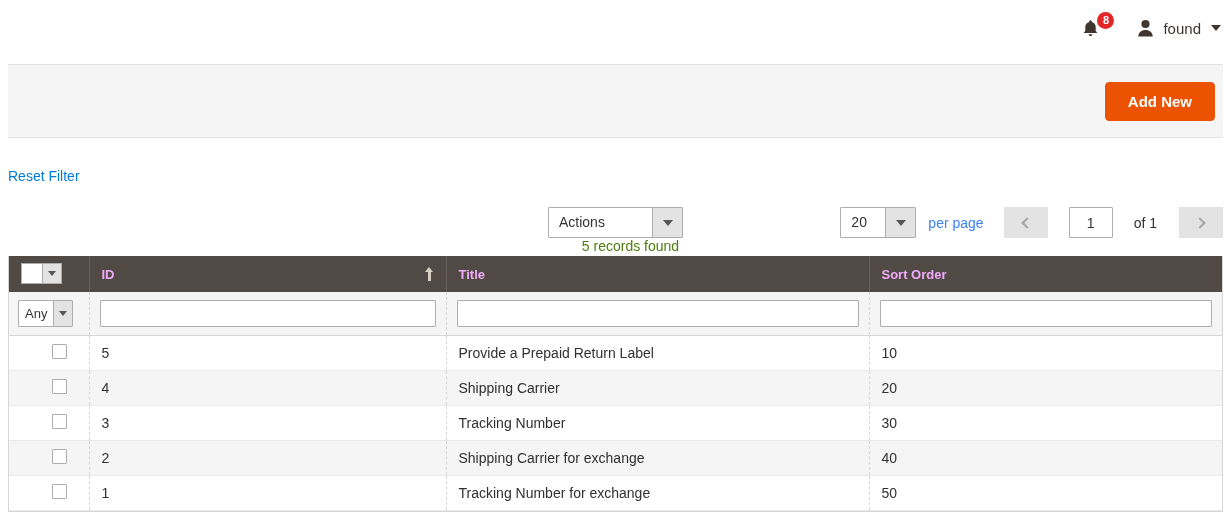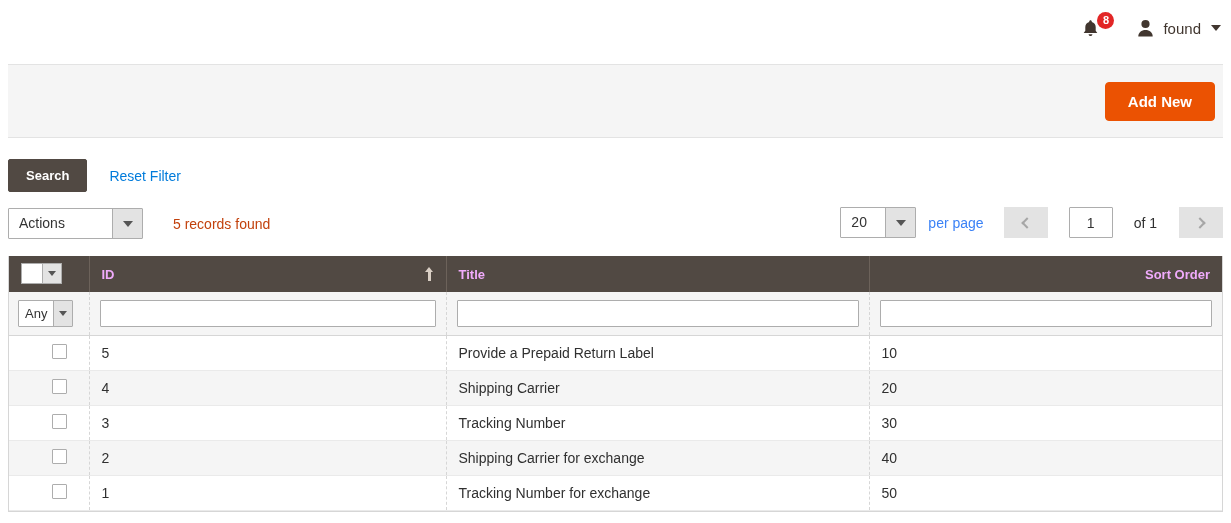--- a/index.html
+++ b/index.html
@@ -135,20 +135,21 @@
     cursor: pointer;
   }
 
   
   .grid-toolbar {
     margin: 16px 8px 0 8px;
     height: 33px;
     display: flex;
     align-items: center;
     position: relative;
+    flex-direction: column;
   }
   .select-box {
     position: relative;
     display: inline-flex;
     align-items: center;
     background: #ffffff;
     border: 1px solid #adadad;
     border-radius: 1px;
     height: 31px;
   }
@@ -172,21 +173,21 @@
     width: 0; height: 0;
     border-left: 5px solid transparent;
     border-right: 5px solid transparent;
     border-top: 6px solid #555;
   }
   .actions-select { width: 135px; }
   .actions-select .sel-text { flex: 1; }
 
   .records-found {
     font-size: 14px;
-    color: #c2410c;
+    color: #4d7c0f;
     margin-left: 30px;
   }
 
   .pager {
     position: absolute;
     right: 0;
     top: 0;
     display: flex;
     align-items: center;
     gap: 0;
@@ -250,21 +251,21 @@
     color: #f0abfc;
     font-size: 13px;
     font-weight: bold;
     text-align: left;
     height: 36px;
     padding: 0 12px;
     border-right: 1px solid #6c625a;
     position: relative;
     vertical-align: middle;
   }
-  table.grid th:last-child { border-right: 0; text-align: right; }
+  table.grid th:last-child { border-right: 0; }
   th.col-check { width: 80px; padding: 0 10px; }
   th.col-id { width: 357px; }
   th.col-title { width: 423px; }
   th.col-sort { width: auto; }
 
   .sort-arrow {
     position: absolute;
     right: 12px;
     top: 50%;
     transform: translateY(-50%);
@@ -385,21 +386,20 @@
       <span class="user-caret"></span>
     </div>
   </div>
 </div>
 
 <div class="page-actions">
   <button class="btn-primary">Add New</button>
 </div>
 
 <div class="search-row">
-  <button class="btn-search">Search</button>
   <a class="link-reset">Reset Filter</a>
 </div>
 
 <div class="grid-toolbar">
   <div class="select-box actions-select">
     <span class="sel-text">Actions</span>
     <span class="sel-arrow">
         <i class="caret-dn"></i>
       </span>
   </div>

